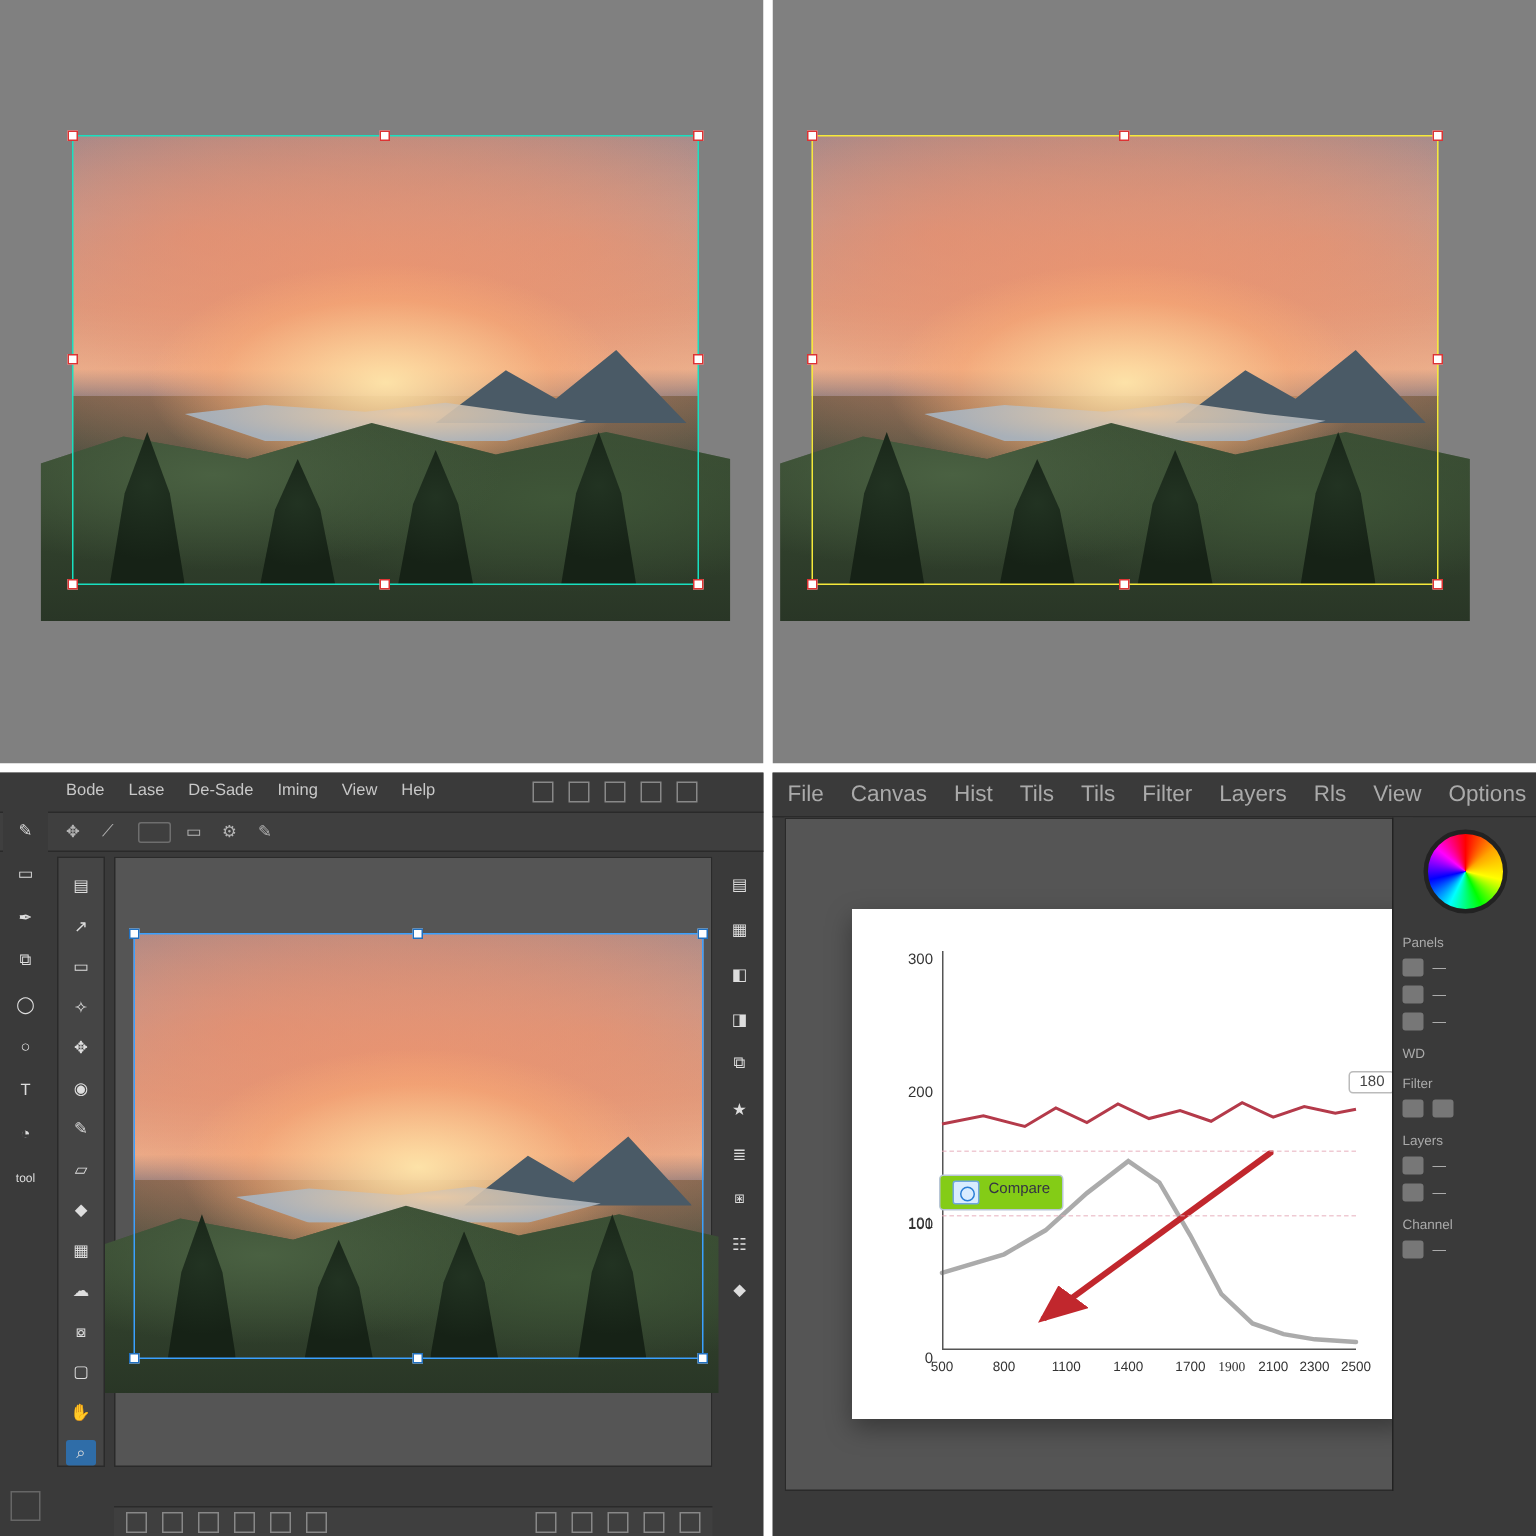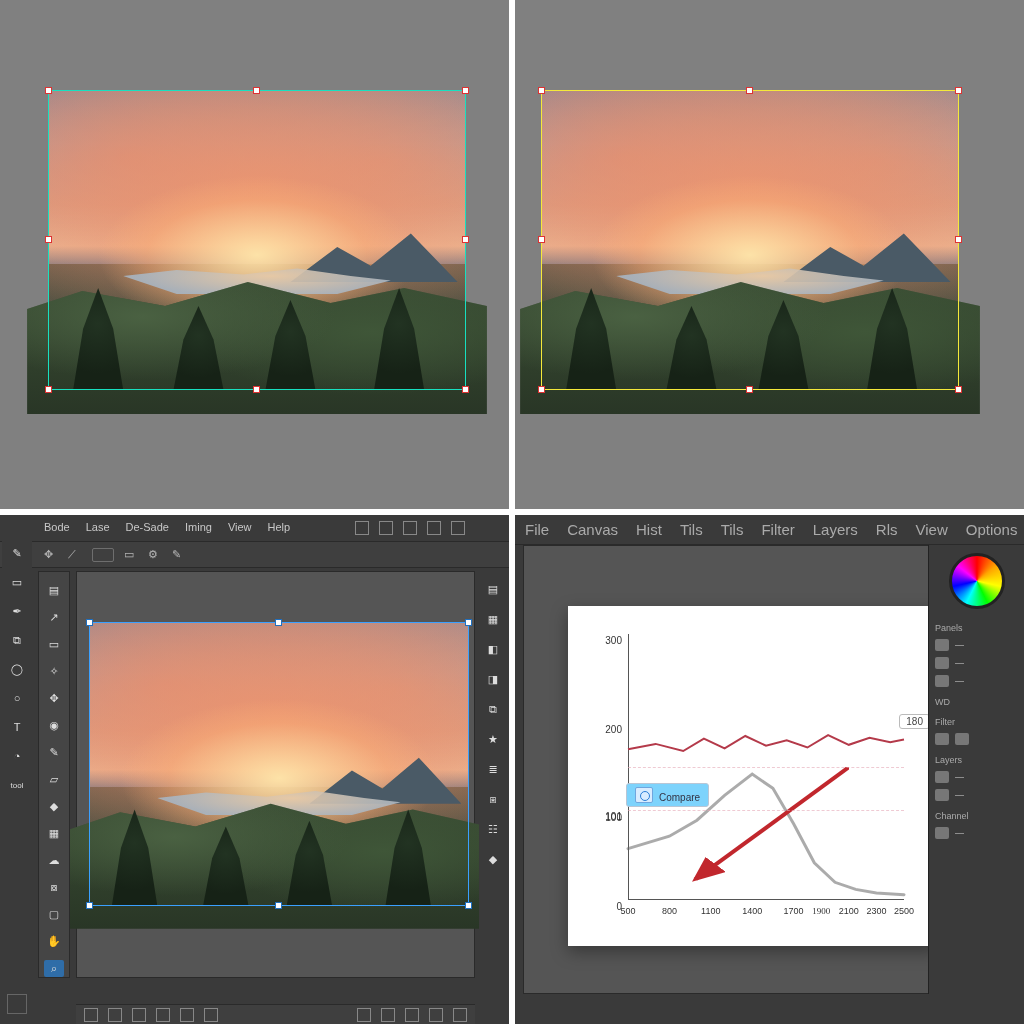--- a/index.html
+++ b/index.html
@@ -110,21 +110,21 @@
   
   .plot{position:absolute;left:60px;right:34px;top:28px;bottom:46px}
   .axis{position:absolute;background:#555}
   .ax-x{left:0;right:0;bottom:0;height:1px}
   .ax-y{left:0;top:0;bottom:0;width:1px}
   .grid-h{position:absolute;left:0;right:0;border-top:1px dashed #e6a8b6;opacity:.6}
   .ytick{position:absolute;right:100%;transform:translateY(50%);margin-right:6px;font-size:10px;color:#333;white-space:nowrap}
   .xtick{position:absolute;top:100%;transform:translateX(-50%);margin-top:6px;font-size:9px;color:#333}
   .arrow{position:absolute;left:22%;top:50%;width:58%;height:44%;pointer-events:none}
   .arrow svg{width:100%;height:100%}
-  .comp-btn{position:absolute;left:-2px;top:56%;display:flex;align-items:flex-end;gap:6px;background:#7dd3fc;border:1px solid #b8c6d6;border-radius:3px;padding:3px 8px;font-size:10px;color:#334}
+  .comp-btn{position:absolute;left:-2px;top:56%;display:flex;align-items:flex-start;gap:6px;background:#84cc16;border:1px solid #b8c6d6;border-radius:3px;padding:3px 8px;font-size:10px;color:#334}
   .comp-btn .ic{width:18px;height:16px;background:#d8ecff;border:1px solid #6fa6de;border-radius:2px;position:relative}
   .comp-btn .ic::after{content:"";position:absolute;left:4px;top:3px;width:8px;height:8px;border:1.5px solid #2a7ed6;border-radius:50%}
   .val-badge{position:absolute;right:-26px;top:30%;background:#fff;border:1px solid #bbb;border-radius:3px;padding:1px 6px;font-size:10px;color:#444}
 
   
   svg.series{position:absolute;inset:0;overflow:visible}
 
 </style>
 </head>
 <body>

